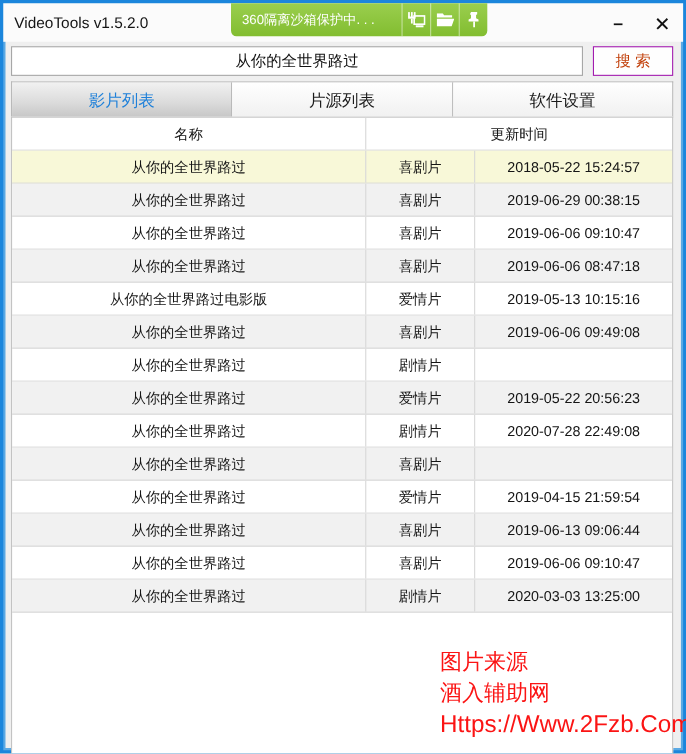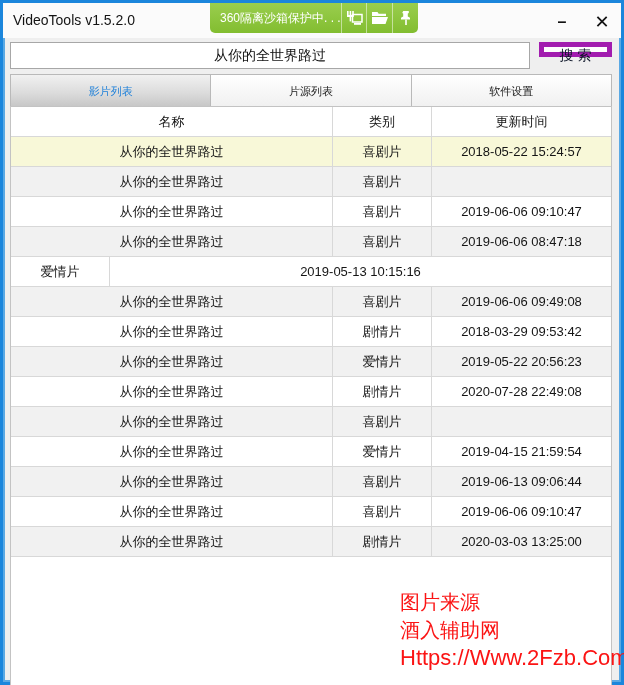--- a/index.html
+++ b/index.html
@@ -15,21 +15,21 @@
   
   .titlebar {
     position:absolute; left:3px; top:3px; right:3px; height:35px;
     background:#fbfbfb;
   }
   .app-title {
     position:absolute; left:10px; top:0; height:35px; line-height:35px;
     font-size:14px; color:#141414;text-align:center;
   }
   .badge {
-    position:absolute; left:207px; top:0; width:208px; height:30px;
+    position:absolute; left:207px; top:0; width:233px; height:30px;
     background:linear-gradient(#9ace4e,#82bd30);
     border-radius:0 0 5px 5px; display:flex; align-items:stretch;
     color:#fff; overflow:hidden;
   }
   .badge-label {
     flex:1 1 auto; font-size:12px; line-height:30px; padding-left:10px;
     white-space:nowrap;
   }
   .badge-btn {
     width:26px; display:flex; align-items:center; justify-content:center;
@@ -42,33 +42,33 @@
   .winbtn.min { left:544px; }
   .winbtn.close { left:584px; font-weight:400; font-size:18px; }
 
   
   .search-input {
     position:absolute; left:10px; top:42px; width:520px; height:27px;
     border:1px solid #a7a7a7; background:#fff; text-align:center;
     font-size:14px; color:#111; font-family:inherit; outline:none;
   }
   .search-btn {
-    position:absolute; left:539px; top:42px; width:73px; height:15px;
-    border:5px solid #a21caf; background:#fefefe; font-size:14px; color:#0f172a;
+    position:absolute; left:539px; top:42px; width:73px; height:27px;
+    border:1px solid #a21caf; background:#fefefe; font-size:14px; color:#c2410c;
     font-family:inherit; cursor:default;
   }
 
   
   .tabs {
     position:absolute; left:10px; top:74px; width:602px; height:33px;
     display:flex; border:1px solid #b9b9b9; border-bottom:none;
   }
   .tab {
     flex:1 1 0; display:flex; align-items:center; justify-content:center;
-    font-size:11px; color:#1b1b1b; cursor:default;
+    font-size:15px; color:#1b1b1b; cursor:default;
     background:linear-gradient(#ffffff,#f0f0f0);
     border-right:1px solid #b9b9b9;
   }
   .tab:last-child { border-right:none; }
   .tab.active {
     background:linear-gradient(#f1f1f1 0%,#dcdcdc 55%,#c6c6c6 100%);
     color:#1f80d9;
   }
 
   
@@ -144,56 +144,56 @@
 
   <div class="tabs">
     <div class="tab active">影片列表</div>
     <div class="tab">片源列表</div>
     <div class="tab">软件设置</div>
   </div>
 
   <div class="table">
     <div class="trow thead">
       <div class="tcell c-name">名称</div>
-      <div class="tcell c-cat">类别</div>
       <div class="tcell c-time">更新时间</div>
     </div>
     <div id="table-body">
         <div class="trow selected">
           <div class="tcell c-name">从你的全世界路过</div>
           <div class="tcell c-cat">喜剧片</div>
           <div class="tcell c-time">2018-05-22 15:24:57</div>
         </div>
         <div class="trow alt">
           <div class="tcell c-name">从你的全世界路过</div>
           <div class="tcell c-cat">喜剧片</div>
+          <div class="tcell c-time">2019-06-29 00:38:15</div>
         </div>
         <div class="trow">
           <div class="tcell c-name">从你的全世界路过</div>
           <div class="tcell c-cat">喜剧片</div>
           <div class="tcell c-time">2019-06-06 09:10:47</div>
         </div>
         <div class="trow alt">
           <div class="tcell c-name">从你的全世界路过</div>
           <div class="tcell c-cat">喜剧片</div>
           <div class="tcell c-time">2019-06-06 08:47:18</div>
         </div>
         <div class="trow">
+          <div class="tcell c-name">从你的全世界路过电影版</div>
           <div class="tcell c-cat">爱情片</div>
           <div class="tcell c-time">2019-05-13 10:15:16</div>
         </div>
         <div class="trow alt">
           <div class="tcell c-name">从你的全世界路过</div>
           <div class="tcell c-cat">喜剧片</div>
           <div class="tcell c-time">2019-06-06 09:49:08</div>
         </div>
         <div class="trow">
           <div class="tcell c-name">从你的全世界路过</div>
           <div class="tcell c-cat">剧情片</div>
-          <div class="tcell c-time">2018-03-29 09:53:42</div>
         </div>
         <div class="trow alt">
           <div class="tcell c-name">从你的全世界路过</div>
           <div class="tcell c-cat">爱情片</div>
           <div class="tcell c-time">2019-05-22 20:56:23</div>
         </div>
         <div class="trow">
           <div class="tcell c-name">从你的全世界路过</div>
           <div class="tcell c-cat">剧情片</div>
           <div class="tcell c-time">2020-07-28 22:49:08</div>

